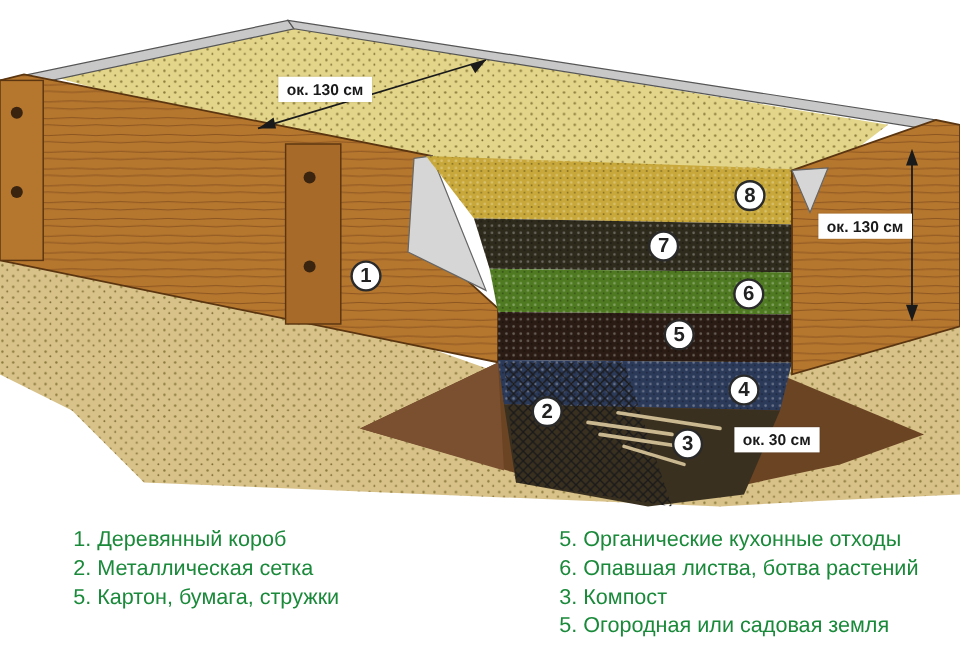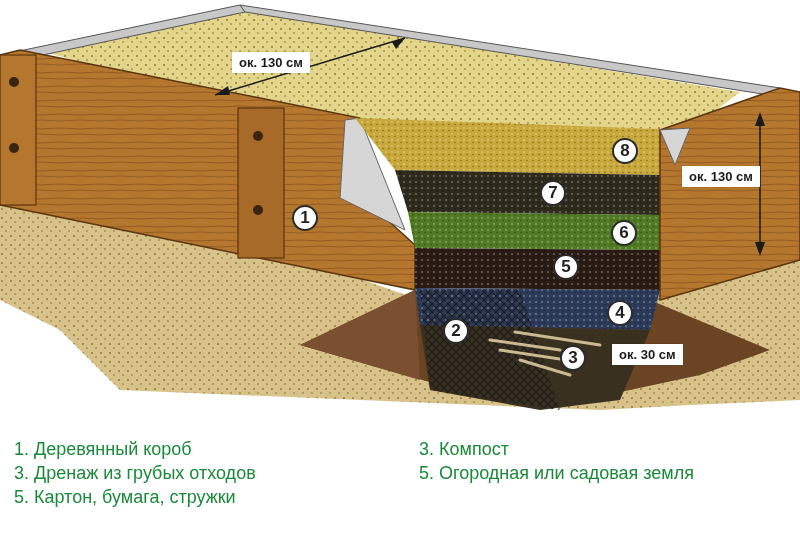--- a/index.html
+++ b/index.html
@@ -1,24 +1,24 @@
 <!DOCTYPE html>
 <html><head>
 <meta charset="utf-8">
 <style>
   html, body { margin:0; padding:0; background:#ffffff; }
   body { width:800px; height:543px; overflow:hidden; position:relative; font-family:"Liberation Sans", sans-serif; }
-  #scene { position:absolute; left:0; top:0; width:692px; height:430px; }
+  #scene { position:absolute; left:0; top:12px; width:692px; height:430px; }
   .marker { position:absolute; width:26px; height:26px; margin-left:-13px; margin-top:-13px;
             border-radius:50%; background:#ffffff; border:2px solid #2a2a2a; box-sizing:border-box;
             font:bold 17px "Liberation Sans", sans-serif; color:#222; text-align:center; line-height:22px; }
   .dim { position:absolute; background:#ffffff; color:#1a1a1a; font:bold 13px "Liberation Sans", sans-serif;
          padding:3px 7px; white-space:nowrap; box-shadow:0 0 0 1px rgba(0,0,0,0.05); }
   .legend { position:absolute; top:437px; font:18px "Liberation Sans", sans-serif; color:#1a8a3a; line-height:24px; }
-  .legend .item { white-space:nowrap; }
+  .legend .item { white-space:nowrap;margin-left:47px; }
   #legend-left { left:14px; }
   #legend-right { left:419px; }
 </style>
 </head>
 <body>
 
 <div id="scene">
   <svg width="800" height="430" viewBox="0 0 800 430" xmlns="http://www.w3.org/2000/svg">
     <defs>
       <pattern id="dots" width="9" height="9" patternUnits="userSpaceOnUse">
@@ -96,19 +96,21 @@
   <div class="marker" style="left:573px;top:358px;">3</div>
   <div class="marker" style="left:620px;top:313px;">4</div>
   <div class="marker" style="left:566px;top:267px;">5</div>
   <div class="marker" style="left:624px;top:233px;">6</div>
   <div class="marker" style="left:553px;top:193px;">7</div>
   <div class="marker" style="left:625px;top:151px;">8</div>
 </div>
 
 <div class="legend" id="legend-left">
   <div class="item">1. Деревянный короб</div>
-  <div class="item">3. Дренаж из грубых отходов</div>
+  <div class="item">2. Металлическая сетка</div>
   <div class="item">5. Картон, бумага, стружки</div>
 </div>
 <div class="legend" id="legend-right">
+  <div class="item">5. Органические кухонные отходы</div>
+  <div class="item">6. Опавшая листва, ботва растений</div>
   <div class="item">3. Компост</div>
   <div class="item">5. Огородная или садовая земля</div>
 </div>
 
 </body></html>

